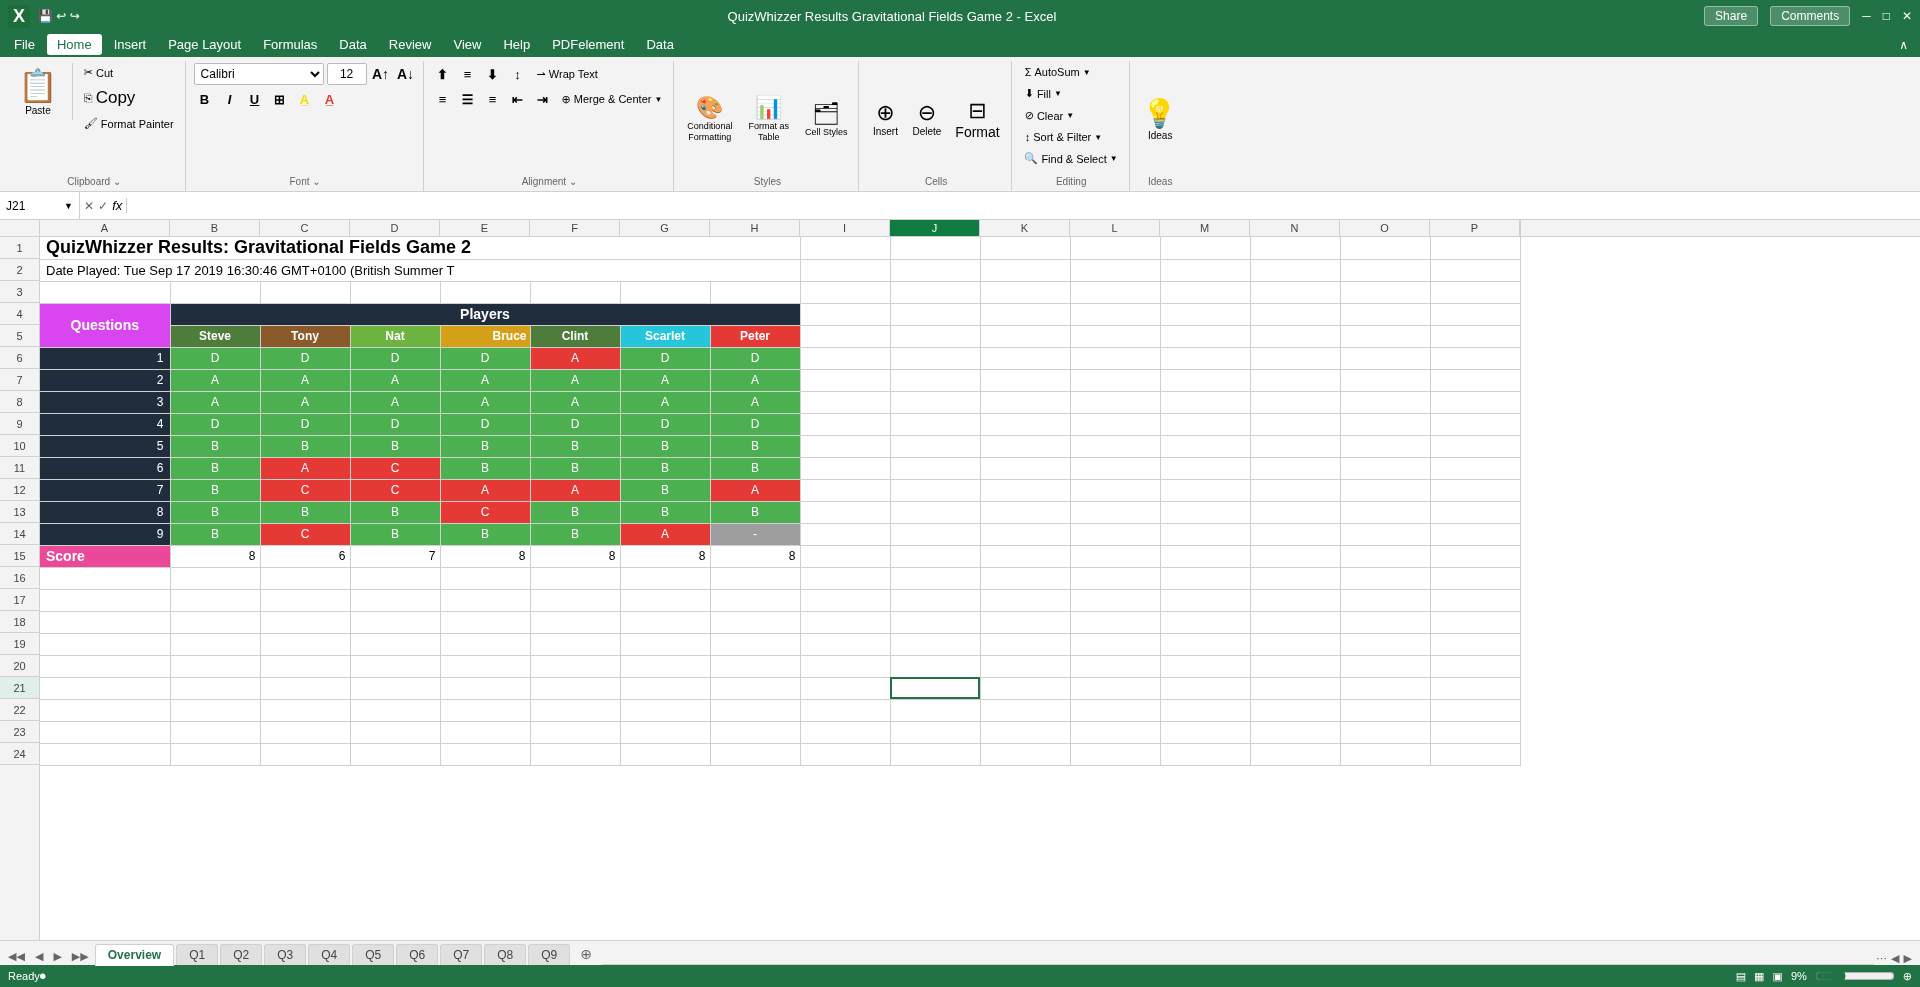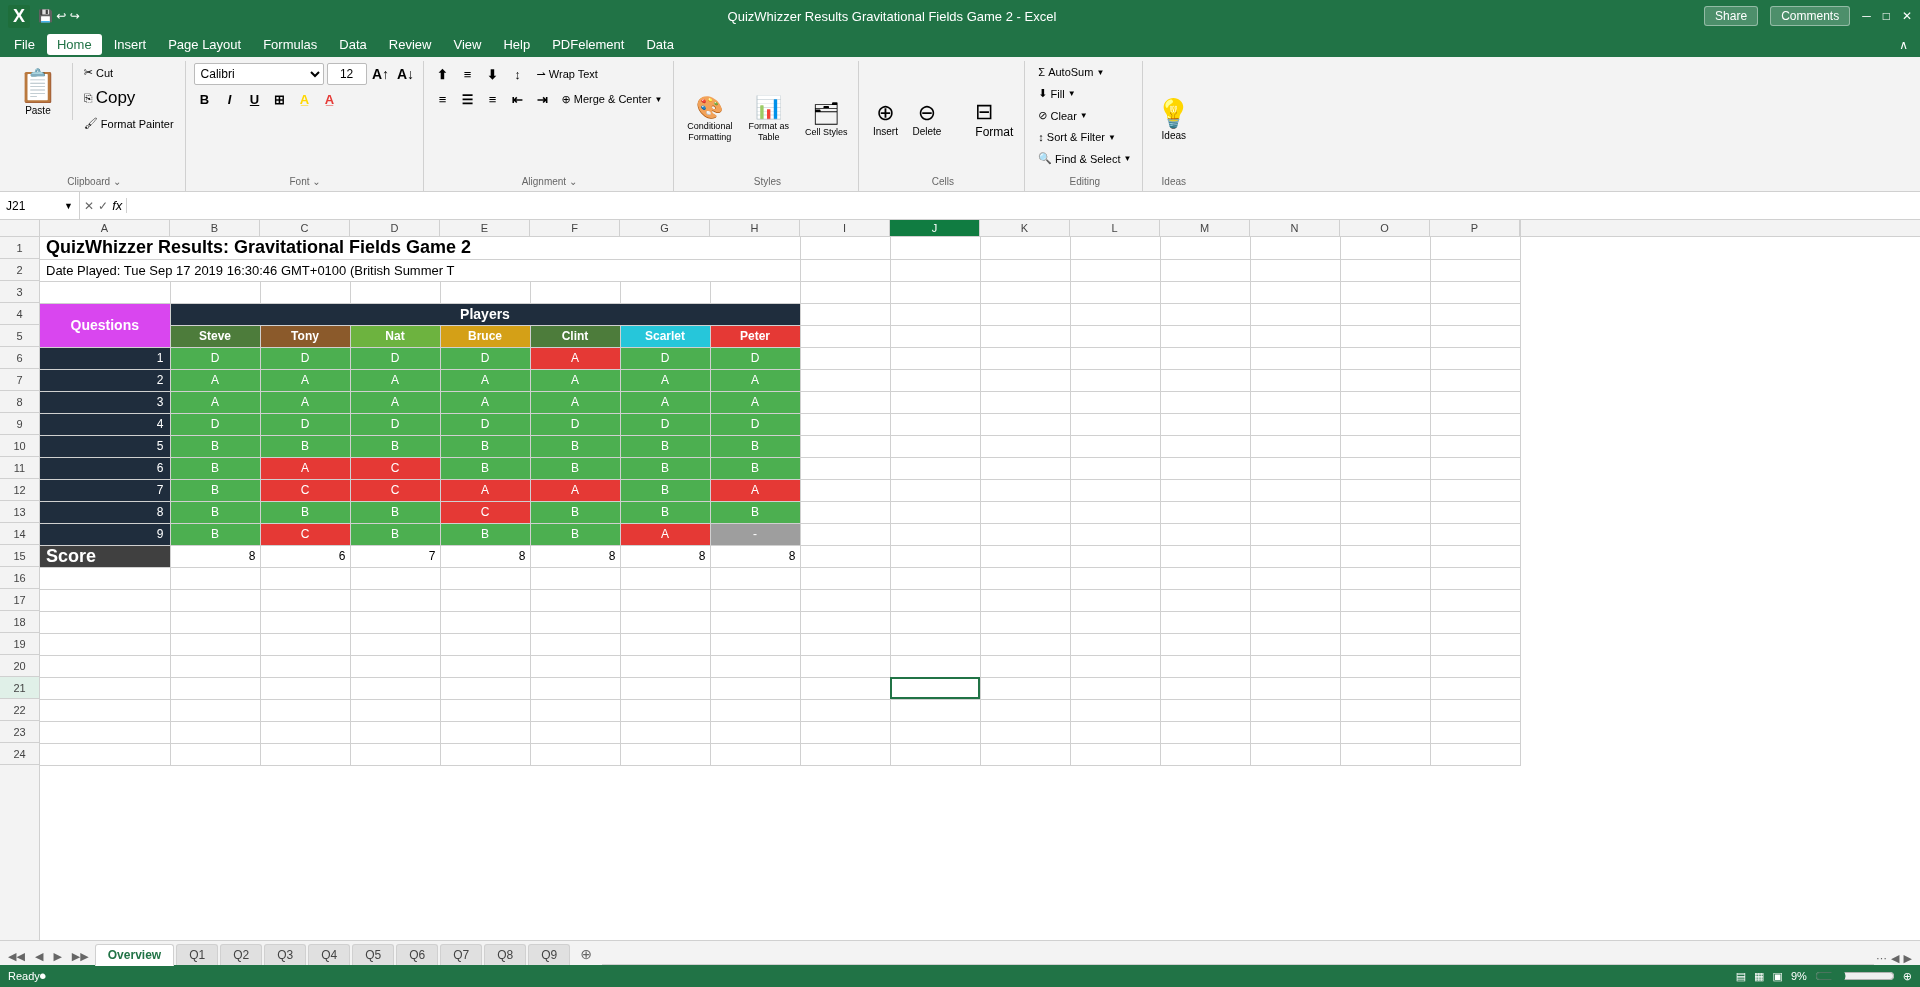--- a/index.html
+++ b/index.html
@@ -416,21 +416,21 @@
         <div class="ribbon-btn">
           <span style="font-size:22px;">⊕</span>
           <span style="font-size:10px;">Insert</span>
         </div>
         <div class="ribbon-btn">
           <span style="font-size:22px;">⊖</span>
           <span style="font-size:10px;">Delete</span>
         </div>
         <div class="ribbon-btn">
           <span style="font-size:22px;">⊟</span>
-          <span style="font-size:12px;margin-left:20px;">Format</span>
+          <span style="font-size:14px;">Format</span>
         </div>
       </div>
       <div class="ribbon-group-label">Cells</div>
     </div>
 
     <div class="ribbon-group">
       <div class="ribbon-group-inner" style="flex-direction:column; gap:3px;">
         <div class="ribbon-btn-sm">
           <span>Σ</span>
           <span>AutoSum</span>
@@ -612,21 +612,21 @@
             <td></td>
             <td></td>
             <td></td>
             <td></td>
           </tr>
 
           <tr>
             <td style="background:#4d7c3b; color:white; font-weight:bold; text-align:center;">Steve</td>
             <td style="background:#8b5a2b; color:white; font-weight:bold; text-align:center;">Tony</td>
             <td style="background:#6db33f; color:white; font-weight:bold; text-align:center;">Nat</td>
-            <td style="background:#d4a017; color:white; font-weight:bold; text-align:center;">Bruce</td>
+            <td style="background:#d4a017; color:white; font-weight:bold; text-align:right;">Bruce</td>
             <td style="background:#4d7c3b; color:white; font-weight:bold; text-align:center;">Clint</td>
             <td style="background:#26c6da; color:white; font-weight:bold; text-align:center;">Scarlet</td>
             <td style="background:#e53935; color:white; font-weight:bold; text-align:center;">Peter</td>
             <td></td>
             <td></td>
             <td></td>
             <td></td>
             <td></td>
             <td></td>
             <td></td>
@@ -798,21 +798,21 @@
             <td></td>
             <td></td>
             <td></td>
             <td></td>
             <td></td>
             <td></td>
             <td></td>
           </tr>
 
           <tr>
-            <td style="background:#404040; color:white; font-weight:bold; font-size:18px; padding-left:6px;">Score</td>
+            <td style="background:#ec4899; color:white; font-weight:bold; font-size:14px; padding-left:6px;">Score</td>
             <td style="text-align:right; padding-right:4px;">8</td>
             <td style="text-align:right; padding-right:4px;">6</td>
             <td style="text-align:right; padding-right:4px;">7</td>
             <td style="text-align:right; padding-right:4px;">8</td>
             <td style="text-align:right; padding-right:4px;">8</td>
             <td style="text-align:right; padding-right:4px;">8</td>
             <td style="text-align:right; padding-right:4px;">8</td>
             <td></td>
             <td></td>
             <td></td>

